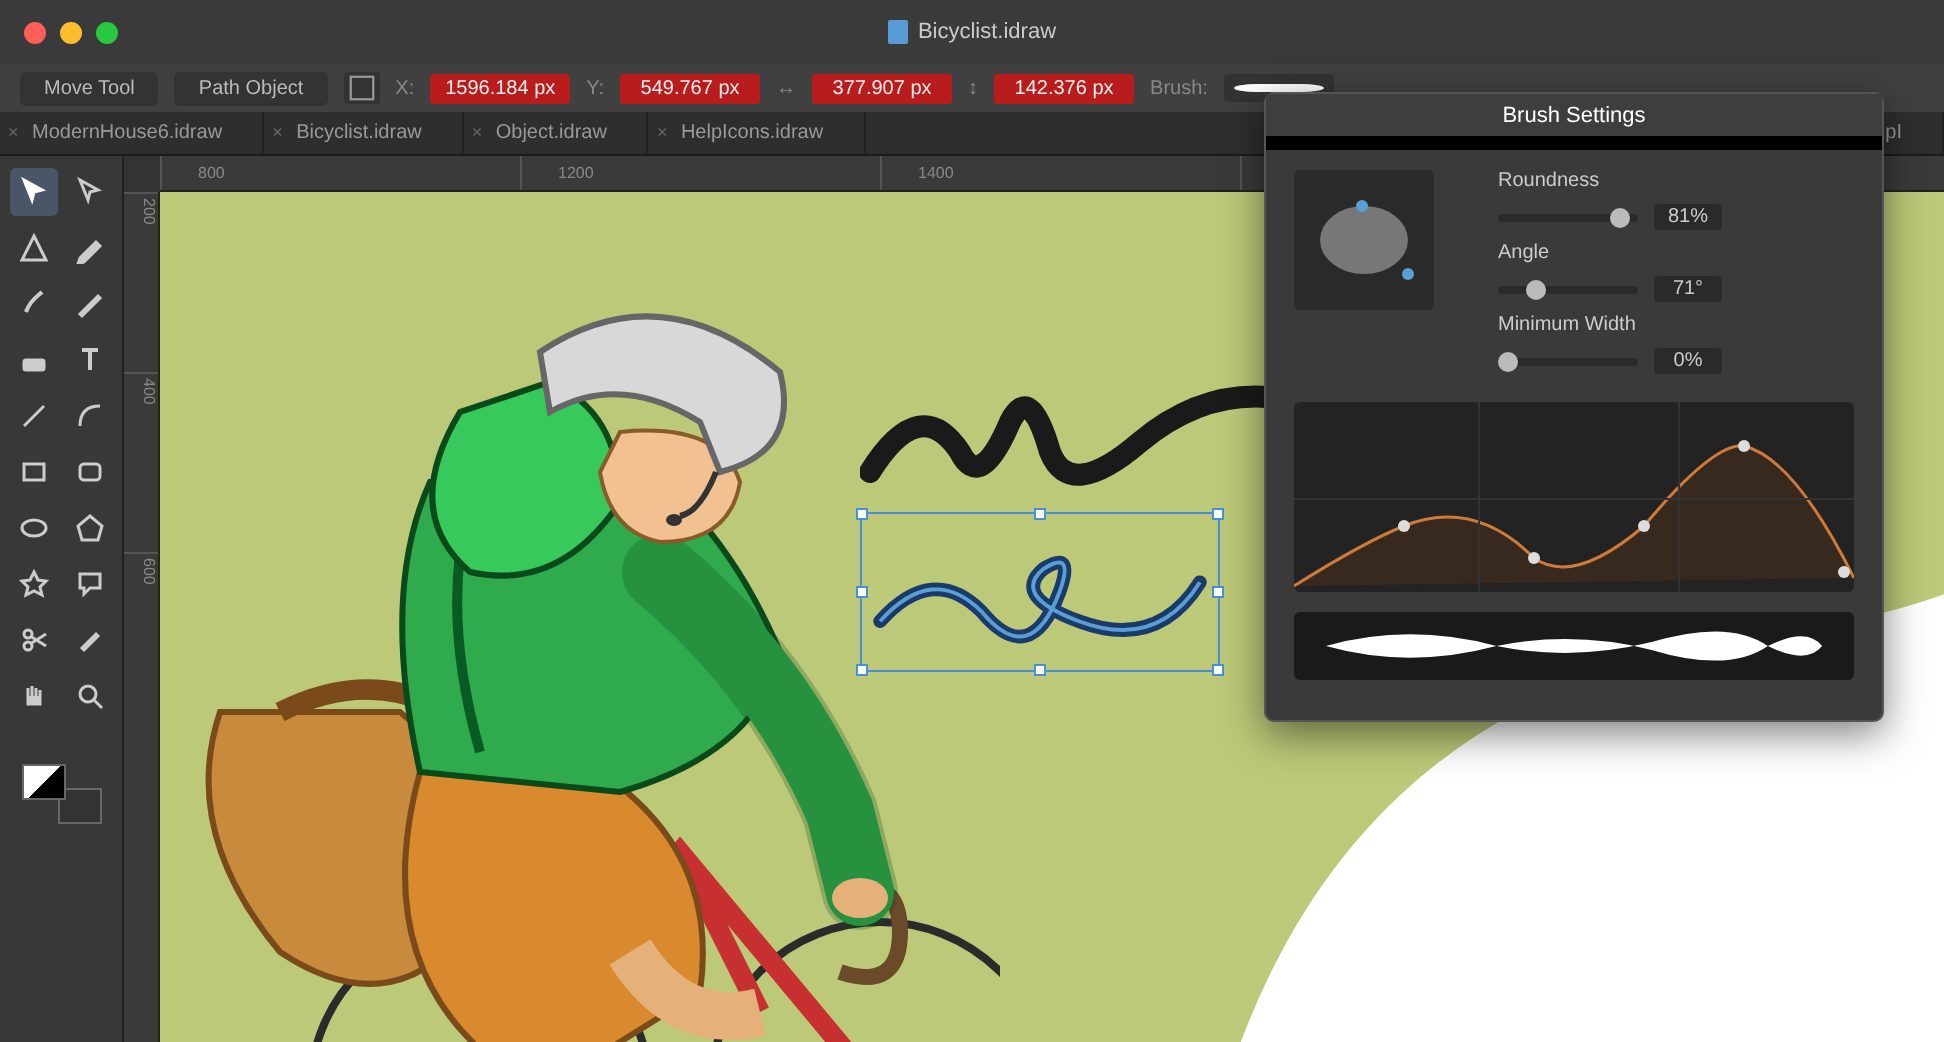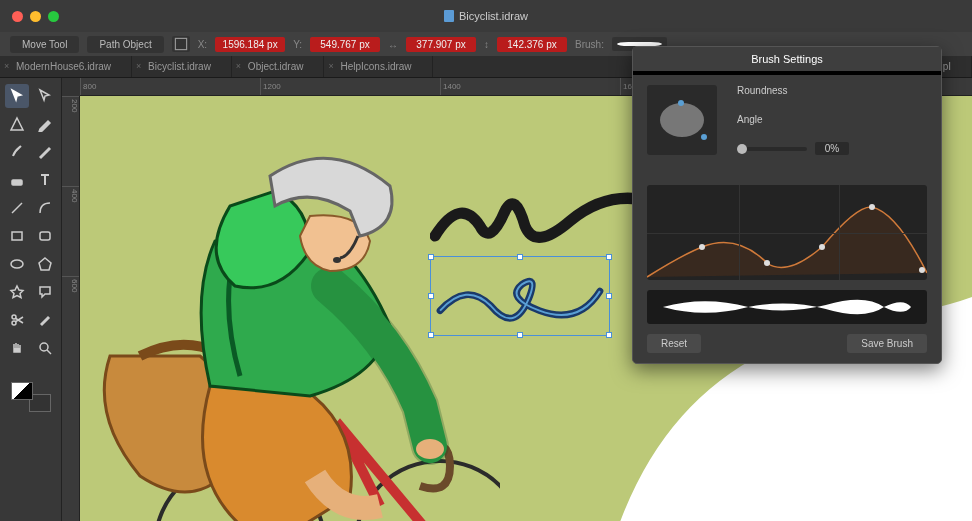--- a/index.html
+++ b/index.html
@@ -37,47 +37,47 @@
 .tool.sel{background:#4a5668}
 .tool svg{width:16px;height:16px;stroke:#ccc;fill:none;stroke-width:1.5}
 .tool.sel svg{stroke:#fff}
 .color-swatch{margin-top:18px;position:relative;width:40px;height:30px}
 .swatch-back{position:absolute;right:0;bottom:0;width:22px;height:18px;background:#333;border:1px solid #666}
 .swatch-front{position:absolute;left:0;top:0;width:22px;height:18px;background:linear-gradient(135deg,#fff 50%,#000 50%);border:1px solid #666}
 
 
 .canvaswrap{flex:1;position:relative;background:#4a4a4a;overflow:hidden}
 .ruler-h{position:absolute;top:0;left:18px;right:0;height:18px;background:#3a3a3a;border-bottom:1px solid #222;display:flex;color:#888;font-size:8px;overflow:hidden}
-.ruler-h span{flex:0 0 180px;padding-left:2px;border-left:1px solid #555;line-height:18px}
+.ruler-h span{flex:0 0 180px;padding-left:18px;border-left:1px solid #555;line-height:18px}
 .ruler-v{position:absolute;top:18px;left:0;bottom:0;width:18px;background:#3a3a3a;border-right:1px solid #222;display:flex;flex-direction:column;color:#888;font-size:8px}
 .ruler-v span{flex:0 0 90px;writing-mode:vertical-rl;padding-top:2px;border-top:1px solid #555}
 .ruler-corner{position:absolute;top:0;left:0;width:18px;height:18px;background:#333}
 .canvas{position:absolute;top:18px;left:18px;right:0;bottom:0;background:#bcc978;overflow:hidden}
 
 
 .cyclist{position:absolute;left:0;top:-20px;width:420px;height:520px}
 
 
 .squiggle1{position:absolute;left:350px;top:90px;width:280px;height:70px}
 .selbox{position:absolute;left:350px;top:160px;width:180px;height:80px;border:1px solid #4a90d9}
 .selbox .handle{position:absolute;width:6px;height:6px;background:#fff;border:1px solid #4a90d9}
 .h-tl{top:-3px;left:-3px}.h-tm{top:-3px;left:calc(50% - 3px)}.h-tr{top:-3px;right:-3px}
 .h-ml{top:calc(50% - 3px);left:-3px}.h-mr{top:calc(50% - 3px);right:-3px}
 .h-bl{bottom:-3px;left:-3px}.h-bm{bottom:-3px;left:calc(50% - 3px)}.h-br{bottom:-3px;right:-3px}
 
 .whitecurve{position:absolute;right:-50px;bottom:-50px;width:420px;height:320px}
 
 
 .panel{position:absolute;right:30px;top:46px;width:310px;background:#3a3a3a;border:1px solid #555;border-radius:5px;box-shadow:0 6px 20px rgba(0,0,0,.5);color:#ccc;font-size:11px}
-.panel-tabs{display:flex;height:28px;border-bottom:4px solid #000000}
+.panel-tabs{display:flex;height:28px;border-bottom:7px solid #000000}
 .panel-tab{flex:1;display:flex;align-items:center;justify-content:center;background:#333}
 .panel-tab.active{background:#3e3e3e;color:#fff}
 .panel-body{padding:10px 14px}
 .section-h{font-weight:600;color:#eee;margin-bottom:8px}
-.shape-row{display:flex;gap:20px;margin-bottom:30px}
+.shape-row{display:flex;gap:32px;margin-bottom:14px}
 .shape-preview{width:70px;height:70px;background:#2a2a2a;border-radius:3px;display:flex;align-items:center;justify-content:center;position:relative}
 .shape-ellipse{width:44px;height:34px;background:#777;border-radius:50%;position:relative}
 .shape-pt{position:absolute;width:6px;height:6px;background:#5a9fd4;border-radius:50%}
 .sliders{flex:1;display:flex;flex-direction:column;gap:6px}
 .slider-row{display:flex;align-items:center;gap:8px}
 .slider-lab{font-size:10px;flex:1}
 .slider-track{height:4px;background:#2a2a2a;border-radius:2px;flex:0 0 70px;position:relative}
 .slider-thumb{position:absolute;width:10px;height:10px;background:#bbb;border-radius:50%;top:-3px}
 .slider-val{width:34px;background:#2a2a2a;text-align:center;padding:1px 0;font-size:10px;border-radius:2px}
 
@@ -362,21 +362,34 @@
   <div class="panel-body">
     <div class="shape-row">
       <div class="shape-preview">
         <div class="shape-ellipse">
           <span class="shape-pt" style="top:-3px;left:18px"></span>
           <span class="shape-pt" style="bottom:-3px;right:-3px"></span>
         </div>
       </div>
       <div class="sliders">
         <div class="slider-lab">Roundness</div>
+        <div class="slider-row">
+          <div class="slider-track">
+              <span class="slider-thumb" style="left:80%"></span>
+            </div>
+          <div class="slider-val">81%</div>
+        </div>
         <div class="slider-lab">Angle</div>
+        <div class="slider-row">
+          <div class="slider-track">
+              <span class="slider-thumb" style="left:20%"></span>
+            </div>
+          <div class="slider-val">71°</div>
+        </div>
+        <div class="slider-lab">Minimum Width</div>
         <div class="slider-row">
           <div class="slider-track">
               <span class="slider-thumb" style="left:0%"></span>
             </div>
           <div class="slider-val">0%</div>
         </div>
       </div>
     </div>
 
     <div class="contour-graph">
@@ -388,18 +401,14 @@
           <circle cx="175" cy="62" r="3" fill="#ddd"></circle>
           <circle cx="225" cy="22" r="3" fill="#ddd"></circle>
           <circle cx="275" cy="85" r="3" fill="#ddd"></circle>
       </svg>
     </div>
     <div class="contour-preview">
       <svg viewBox="0 0 260 20">
           <path d="M2 10 Q45 -2 90 10 Q130 18 170 8 Q210 -4 230 10 Q250 20 258 10 Q250 0 230 10 Q210 24 170 12 Q130 2 90 10 Q45 22 2 10 Z" fill="#fff"></path>
         </svg>
     </div>
-    <div class="panel-btns">
-      <div class="panel-btn">Reset</div>
-      <div class="panel-btn">Save Brush</div>
-    </div>
   </div>
 </div>
 
 </body></html>

